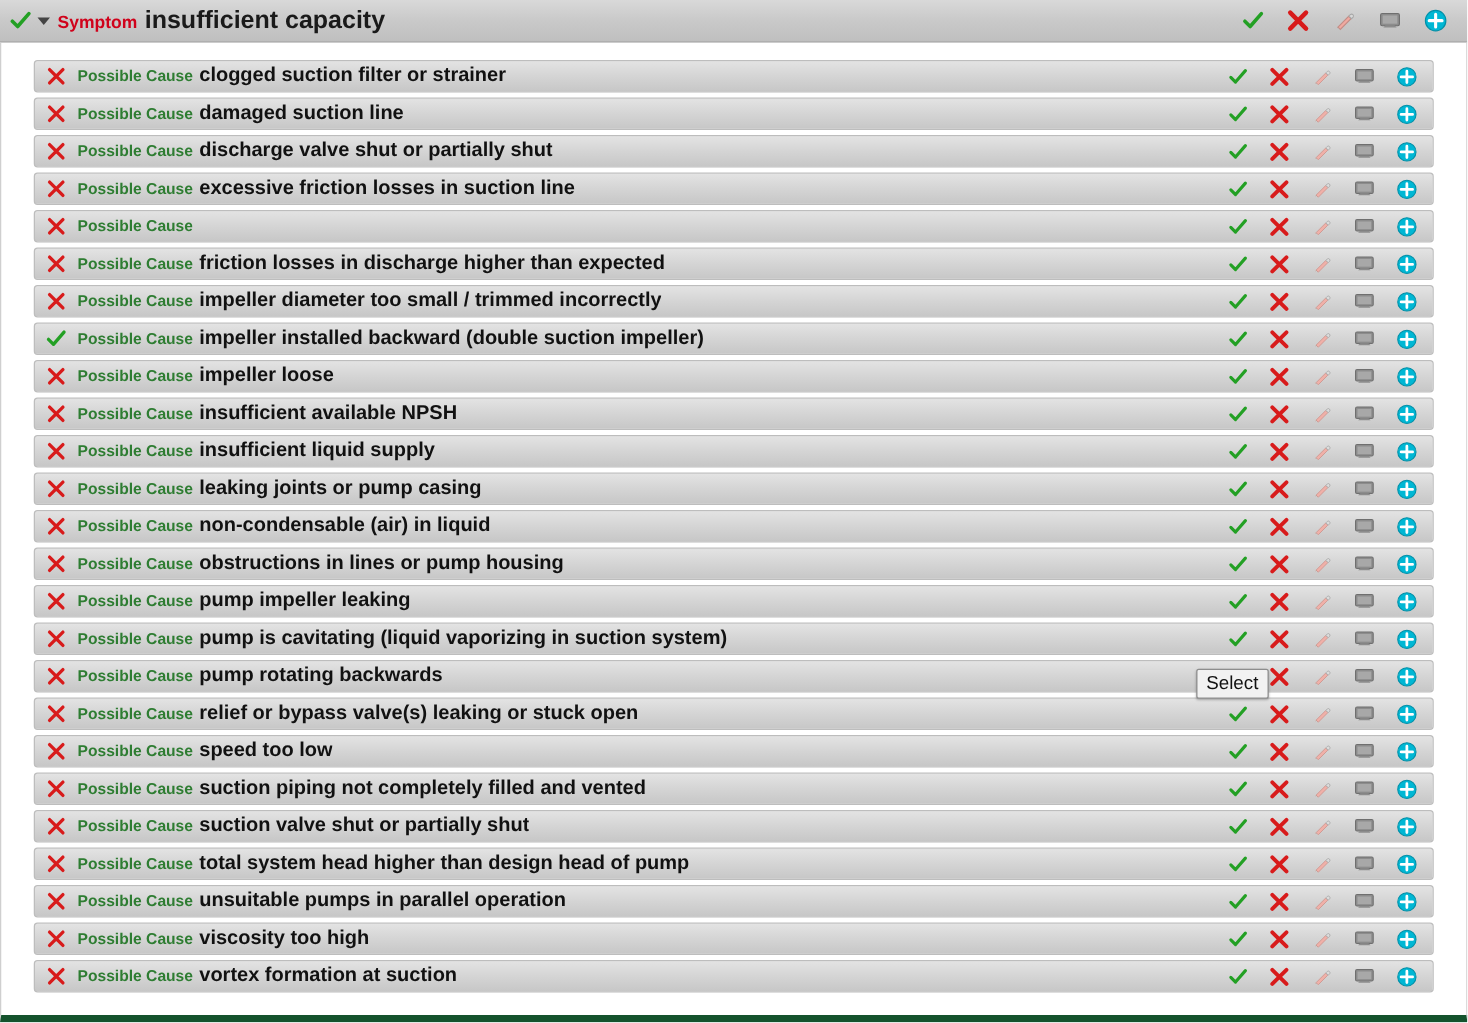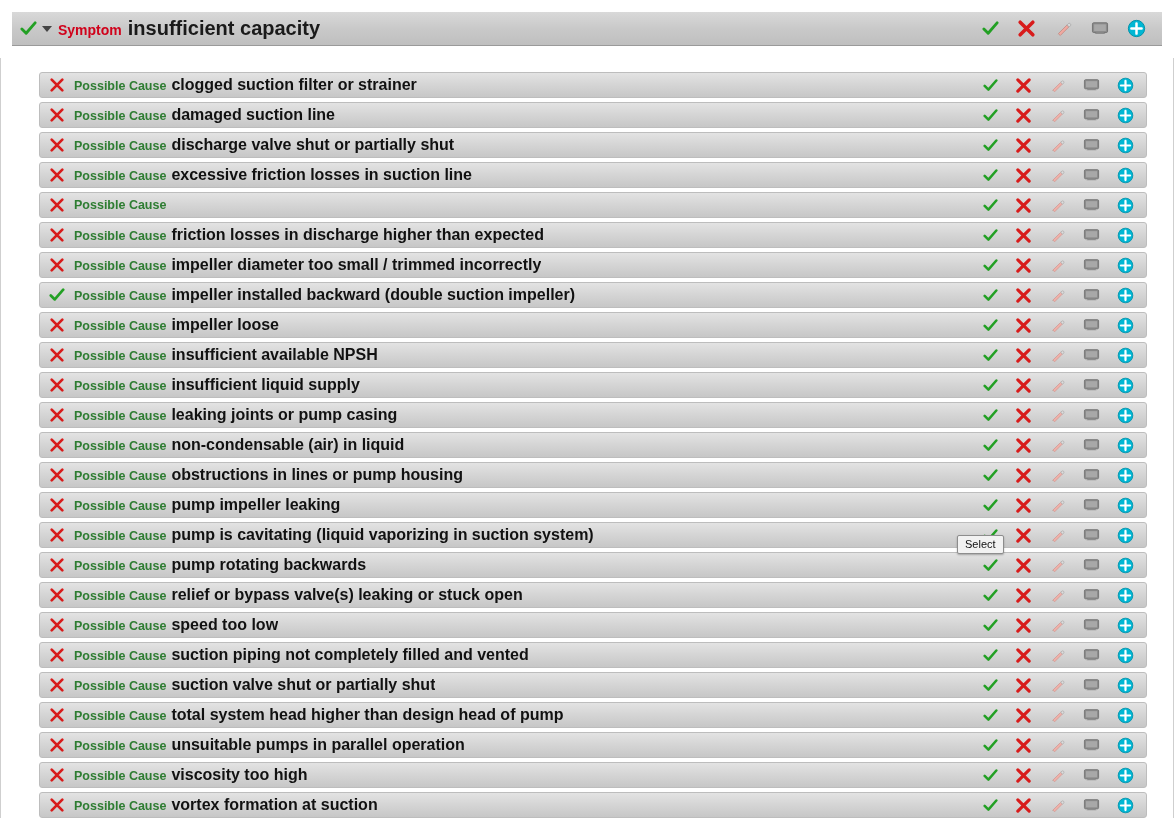--- a/index.html
+++ b/index.html
@@ -14,21 +14,21 @@
     height: 818px;
     background: #ffffff;
     overflow: hidden;
     box-sizing: border-box;
   }
 
   
   .header {
     position: relative;
     height: 34px;
-    margin: 12px;
+    margin: 0;
     background: linear-gradient(to bottom, #d9d9d9 0%, #c9c9c9 50%, #bfbfbf 100%);
     border-bottom: 1px solid #9a9a9a;
     display: flex;
     align-items: center;
     padding: 0 12px 0 8px;
     box-sizing: border-box;
   }
   .header .left {
     display: flex;
     align-items: center;
@@ -57,25 +57,25 @@
     display: flex;
     align-items: center;
     gap: 18px;
     margin-left: auto;
     padding-right: 4px;
   }
 
   
   .list {
     position: relative;
-    padding: 14px 12px 10px 12px;
+    padding: 14px 12px 10px 0;
     box-sizing: border-box;
     border-left: 1px solid #cfcfcf;
     border-right: 1px solid #cfcfcf;
-    border-bottom: 2px solid #14532d;
+    border-bottom: 6px solid #14532d;
     height: 784px;
     text-align: center;
   }
   .row {
     position: relative;
     height: 26px;
     margin: 0 14px 4px 26px;
     background: linear-gradient(to bottom, #e3e3e3 0%, #d5d5d5 48%, #c7c7c7 100%);
     border: 1px solid #bdbdbd;
     border-radius: 3px;
@@ -137,21 +137,21 @@
     border-top: 6px solid #444;
     margin-right: 1px;
   }
 
   
   .tooltip {
     position: absolute;
     background: #f2f2f2;
     border: 1px solid #8d8d8d;
     color: #111;
-    font-size: 11px;
+    font-size: 15px;
     padding: 2px 7px 3px 7px;
     border-radius: 2px;
     box-shadow: 0 1px 2px rgba(0,0,0,.28);
     white-space: nowrap;
     z-index: 50;
   }
 </style>
 </head>
 <body>
 

